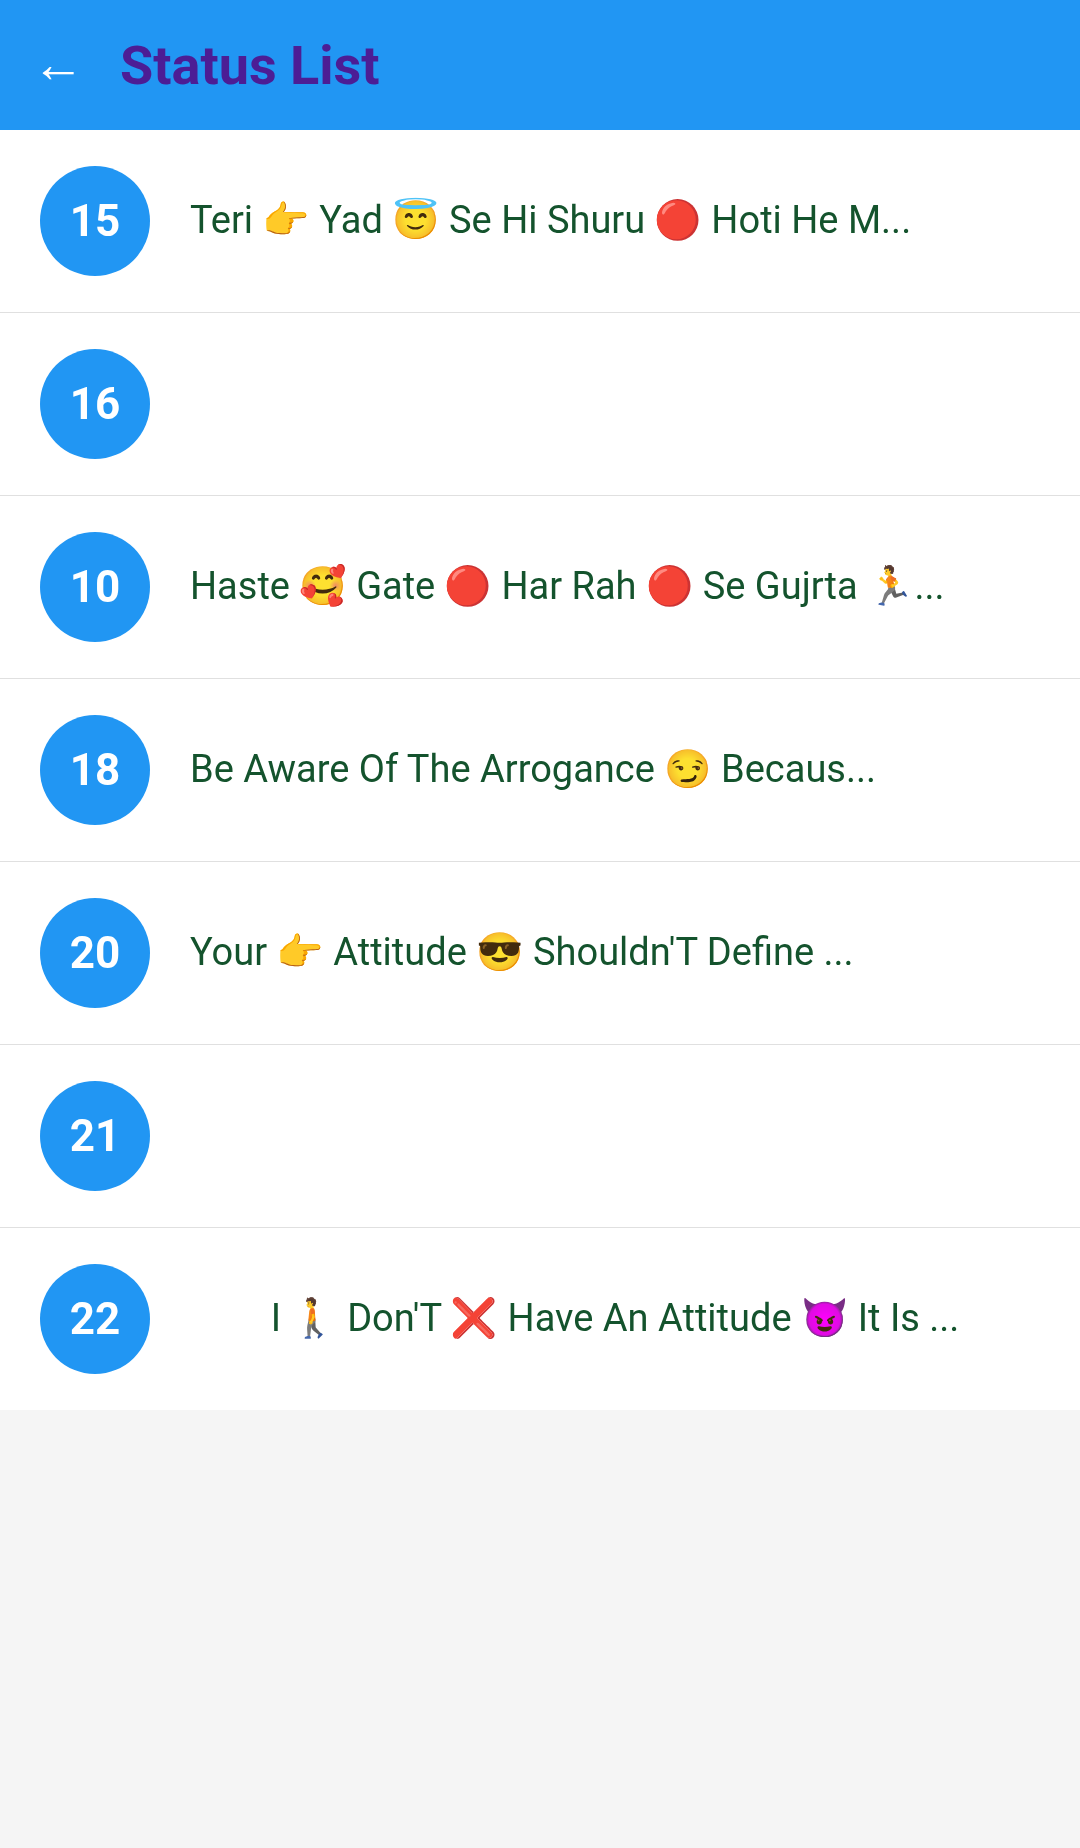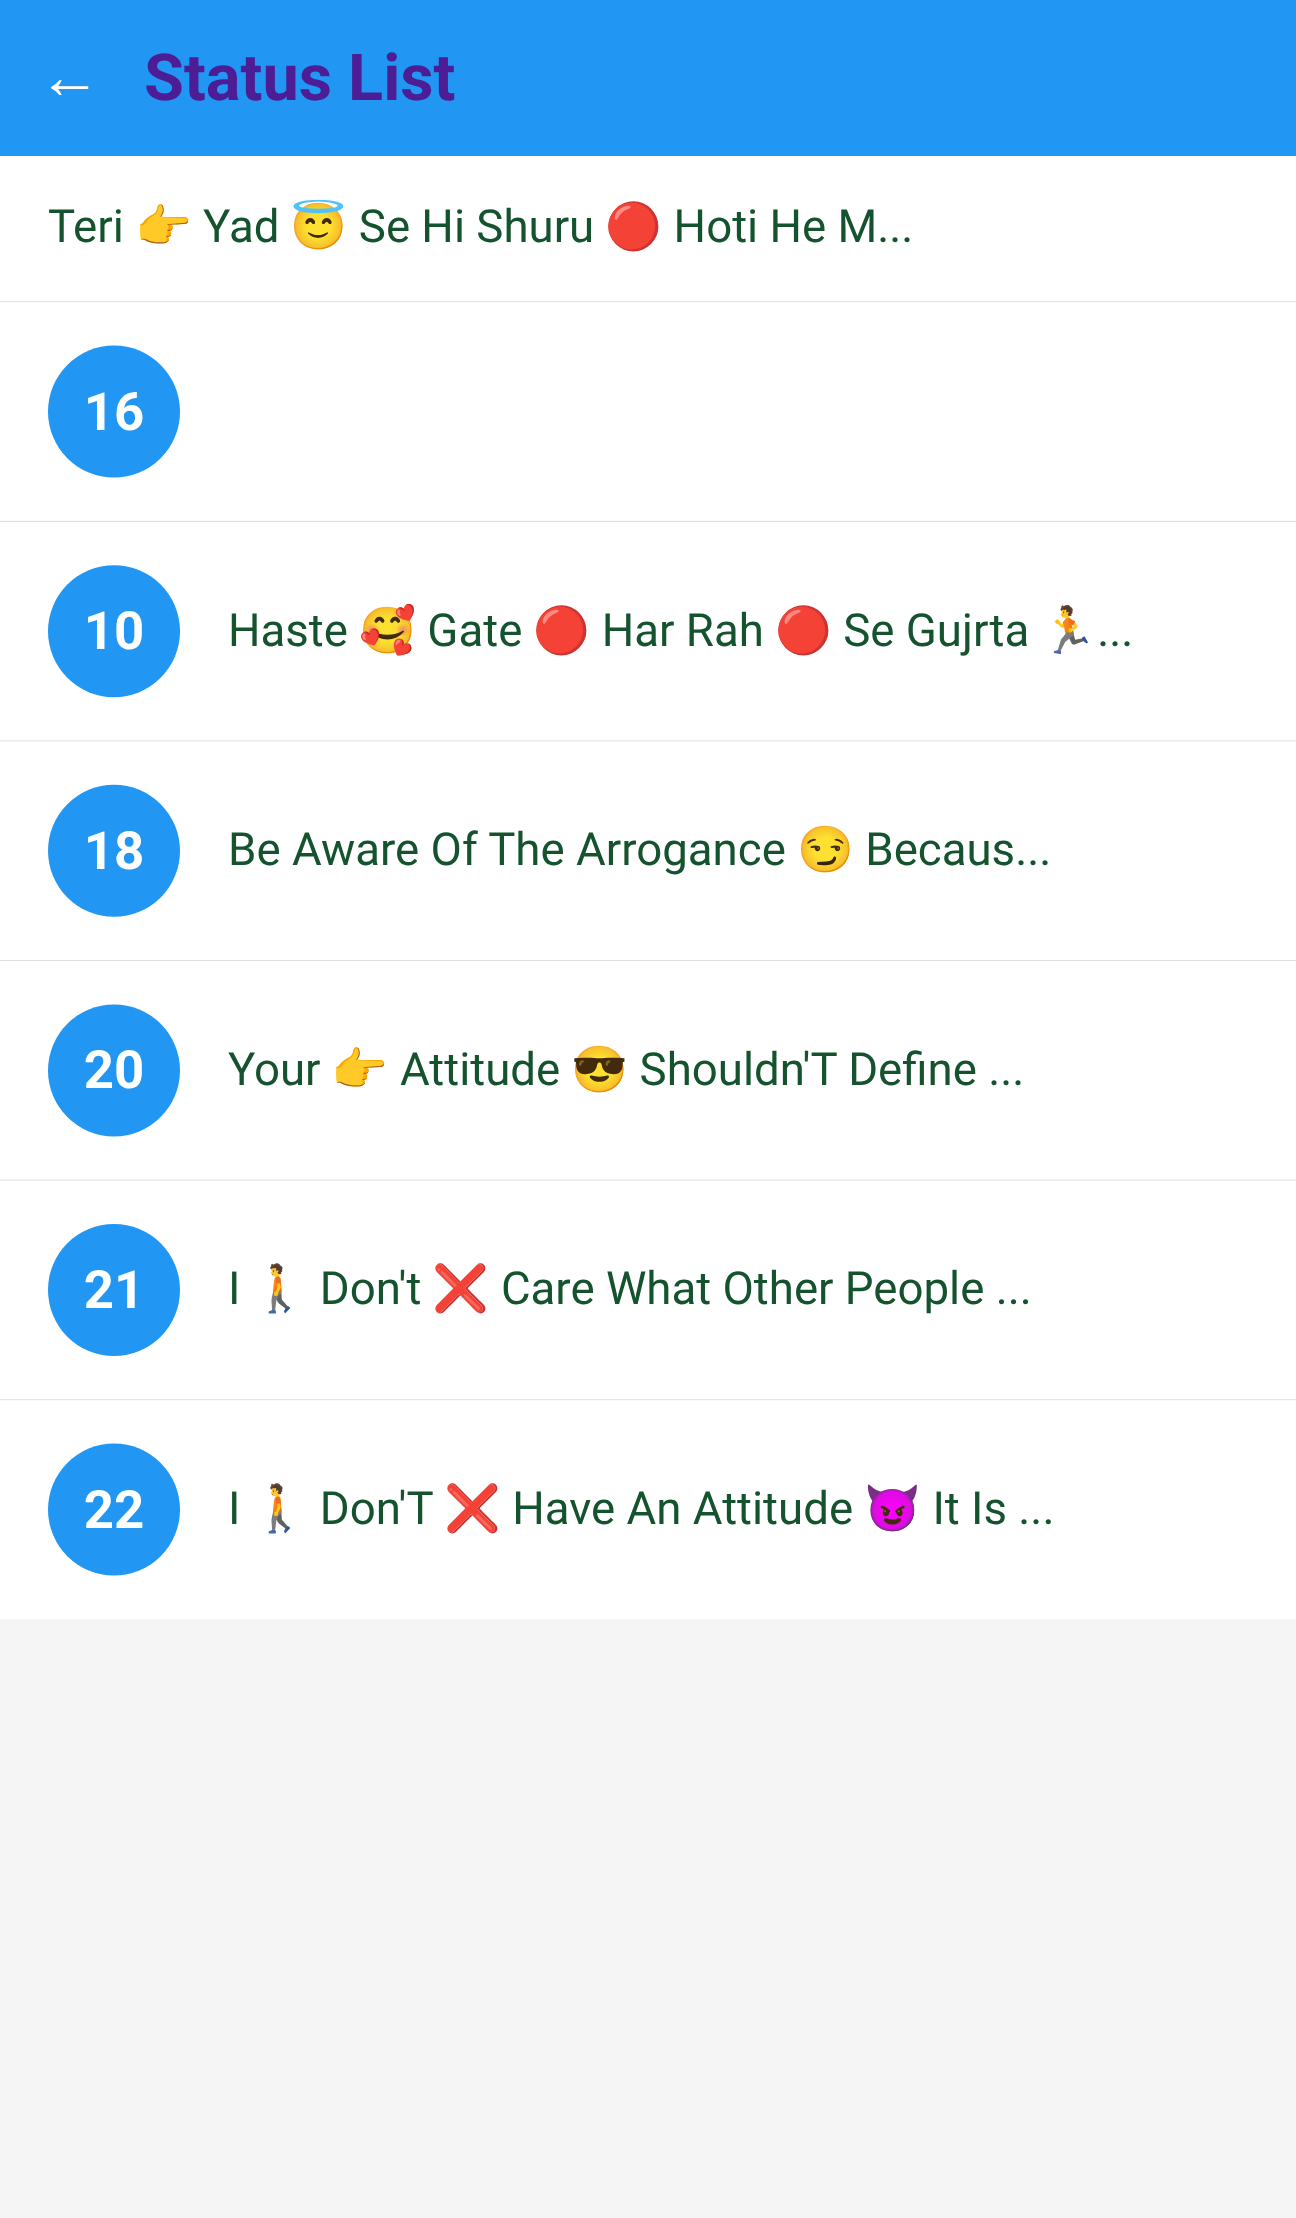--- a/index.html
+++ b/index.html
@@ -48,20 +48,21 @@
       display: flex;
       align-items: center;
       padding: 36px 40px;
       border-bottom: 1px solid #e0e0e0;
       background: white;
       cursor: pointer;
     }
 
     .list-item:last-child {
       border-bottom: none;
+      text-align: center;
     }
 
     .number-badge {
       width: 110px;
       height: 110px;
       border-radius: 50%;
       background: #2196F3;
       color: white;
       display: flex;
       align-items: center;
@@ -85,38 +86,38 @@
 </head>
 <body>
 
 <div class="header">
   <span class="back-arrow">←</span>
   <span class="header-title">Status List</span>
 </div>
 
 <div class="list-container">
 <div class="list-item">
+      <div class="number-badge">15</div>
       <div class="item-text">Teri 👉 Yad 😇 Se Hi Shuru 🔴 Hoti He M...</div>
     </div>
     <div class="list-item">
       <div class="number-badge">16</div>
     </div>
     <div class="list-item">
       <div class="number-badge">10</div>
       <div class="item-text">Haste 🥰 Gate 🔴 Har Rah 🔴 Se Gujrta 🏃...</div>
     </div>
     <div class="list-item">
       <div class="number-badge">18</div>
       <div class="item-text">Be Aware Of The Arrogance 😏 Becaus...</div>
     </div>
     <div class="list-item">
       <div class="number-badge">20</div>
       <div class="item-text">Your 👉 Attitude 😎 Shouldn'T Define ...</div>
     </div>
     <div class="list-item">
       <div class="number-badge">21</div>
-      <div class="item-text">I 🚶 Don't ❌ Care What Other People ...</div>
     </div>
     <div class="list-item">
       <div class="number-badge">22</div>
       <div class="item-text">I 🚶 Don'T ❌ Have An Attitude 😈 It Is ...</div>
     </div>
   </div>
 
 </body></html>

